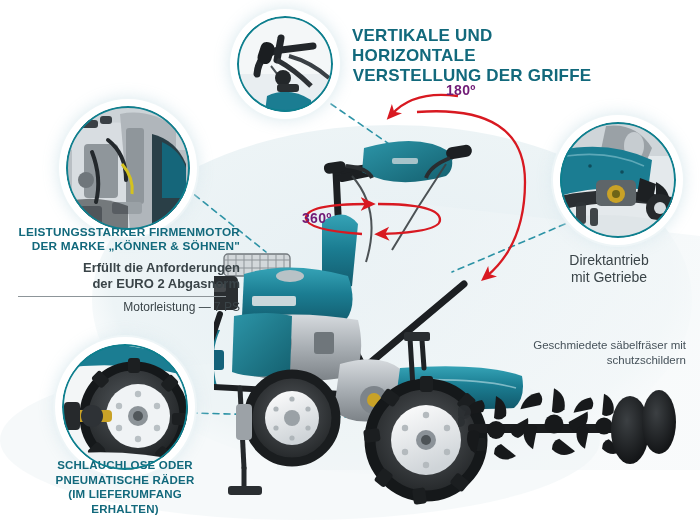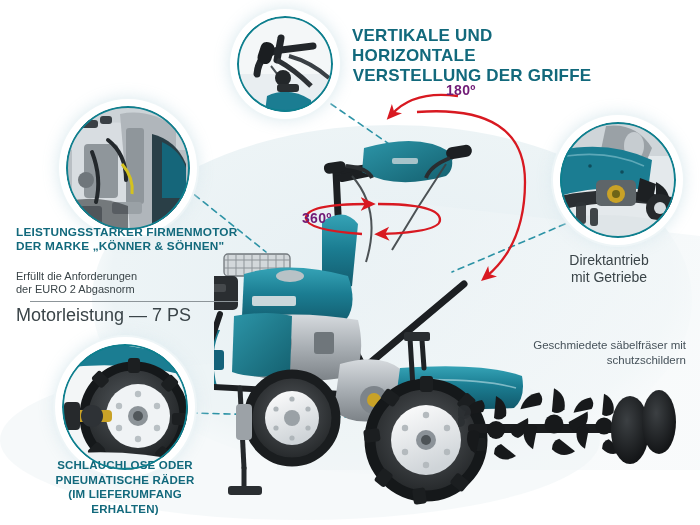--- a/index.html
+++ b/index.html
@@ -382,31 +382,31 @@
         <rect x="34" y="10" width="12" height="8" rx="3" fill="#3a4045"></rect>
         <circle cx="20" cy="74" r="8" fill="#6f767b"></circle>
         <rect x="46" y="96" width="30" height="12" rx="3" fill="#9aa1a6"></rect>
         <rect x="14" y="100" width="22" height="18" rx="3" fill="#888f94"></rect>
         <path d="M 0 96 q 30 -8 62 4 l 0 24 l -62 0 z" fill="#22262a" opacity=".55"></path>
       </svg>
     </div>
     <div class="ring"></div>
   </div>
 
-  <div class="txt" style="left:16px;top:226px;width:236px;text-align:left;">
+  <div class="txt" style="left:4px;top:226px;width:236px;text-align:right;">
     <div class="hd" style="font-size:11.8px;">
       <div>LEISTUNGSSTARKER FIRMENMOTOR</div>
       <div>DER MARKE „KÖNNER &amp; SÖHNEN"</div>
     </div>
-    <div class="sub" style="font-size:11px;margin-top:16px;">
+    <div class="sub" style="font-size:13px;margin-top:6px;font-weight:bold;">
       <div>Erfüllt die Anforderungen</div>
       <div>der EURO 2 Abgasnorm</div>
     </div>
     <div class="rule" style="width:208px;"></div>
-    <div class="sub" style="font-size:18px;">Motorleistung — 7 PS</div>
+    <div class="sub" style="font-size:12px;">Motorleistung — 7 PS</div>
   </div>
 
   <div class="callout" style="left:560px;top:122px;width:116px;height:116px;">
     <div class="photo">
       <svg width="116" height="116" viewBox="0 0 116 116">
         <rect width="116" height="116" fill="#e4e9ec"></rect>
         <path d="M0 0 h116 v34 h-116 z" fill="#cfd5d9"></path>
         <path d="M 46 4 q 30 -4 46 22 l -10 24 l -44 -8 z" fill="#9aa1a6"></path>
         <ellipse cx="74" cy="24" rx="10" ry="14" fill="#c6ccd0"></ellipse>
         <path d="M 0 28 q 50 -10 92 10 l -4 30 q -48 -6 -88 6 z" fill="#1b7d92"></path>

